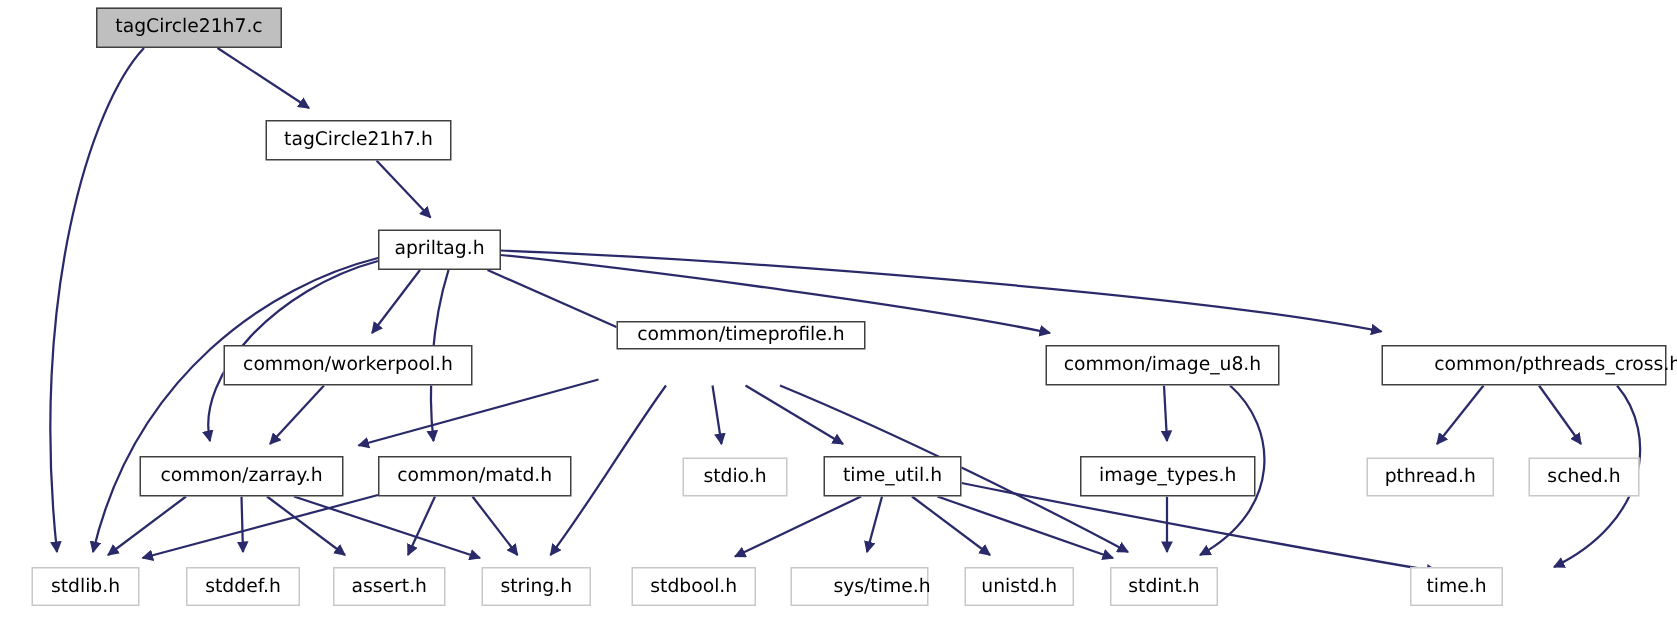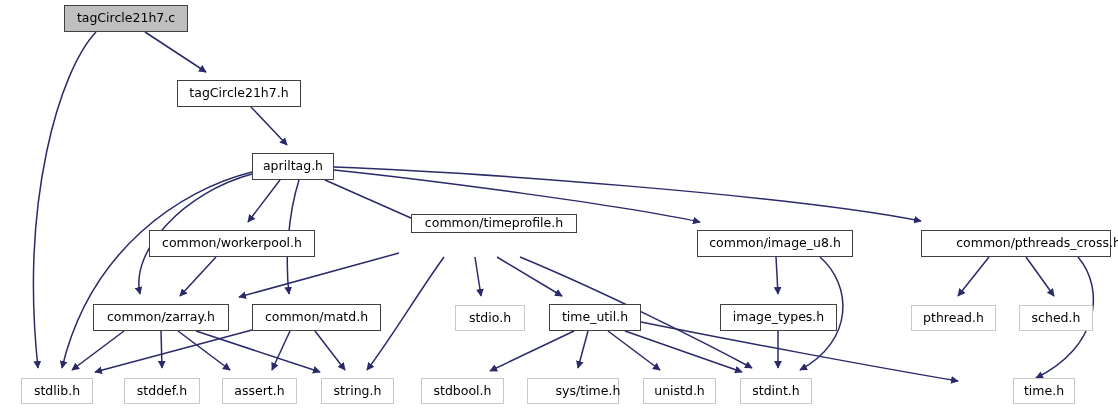--- a/index.html
+++ b/index.html
@@ -121,17 +121,17 @@
       </div>
       <div class="node light" style="left: 527px; top: 378px; width: 92px; height: 26px; padding-left: 30px;">
         <span>sys/time.h</span>
       </div>
       <div class="node light" style="left: 643px; top: 378px; width: 73px; height: 26px;">
         <span>unistd.h</span>
       </div>
       <div class="node light" style="left: 740px; top: 378px; width: 72px; height: 26px;">
         <span>stdint.h</span>
       </div>
-      <div class="node light" style="left: 1013px; top: 378px; width: 62px; height: 26px;">
+      <div class="node light" style="left: 940px; top: 378px; width: 62px; height: 26px;">
         <span>time.h</span>
       </div>
     </div>
 </div>
 
 </body></html>

